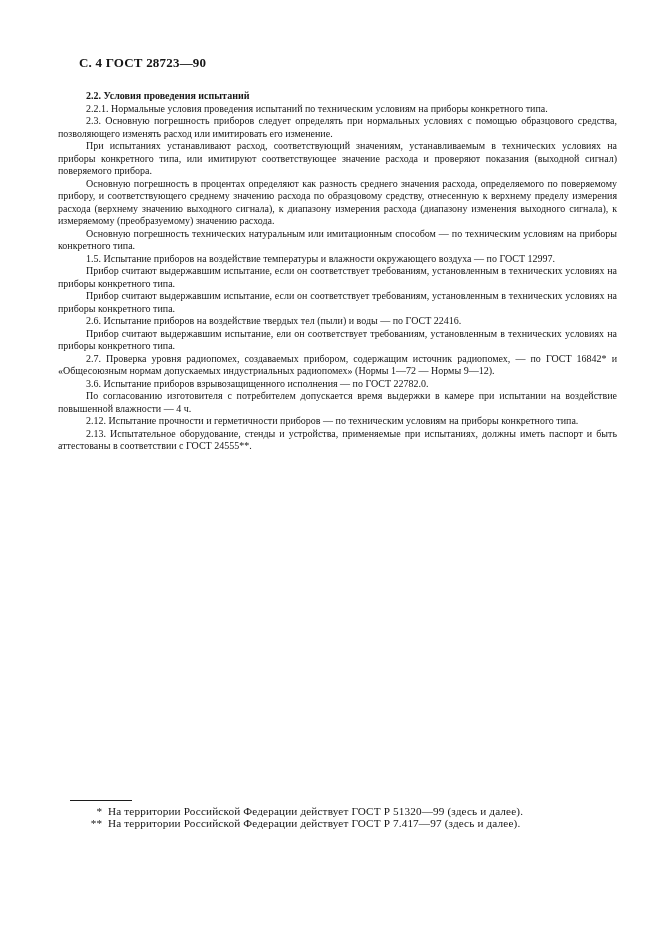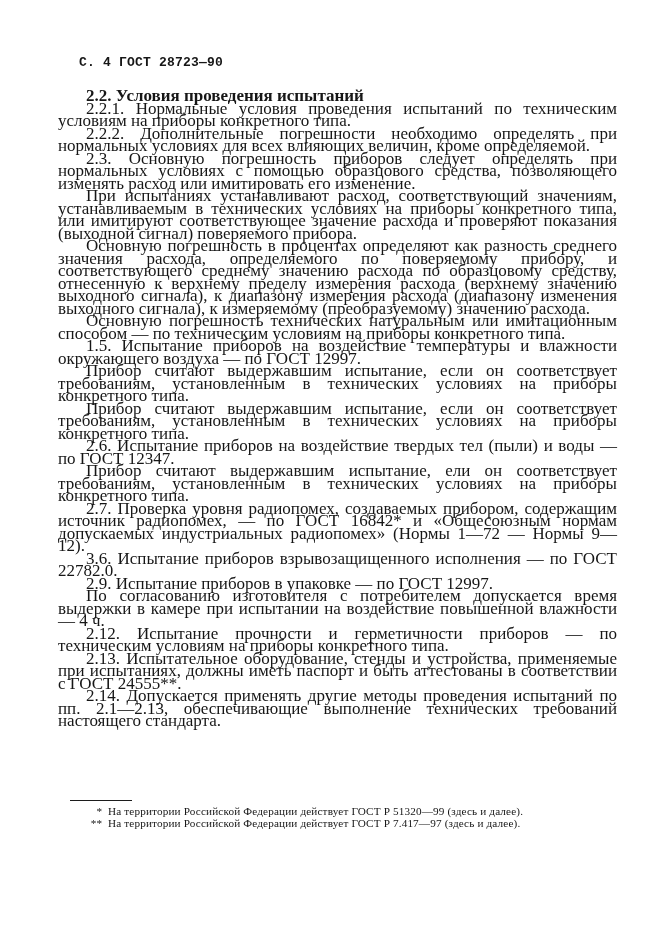--- a/index.html
+++ b/index.html
@@ -17,28 +17,27 @@
     color: #161616;
   }
   .page-header {
     position: absolute;
     left: 79px;
     top: 55px;
     font-size: 13px;
     font-weight: bold;
     letter-spacing: 0.2px;
     white-space: nowrap;
-    font-family: Liberation Mono, monospace;
   }
   .doc-body {
     position: absolute;
     left: 58px;
     top: 90px;
     width: 559px;
-    font-size: 17px;
+    font-size: 10px;
     line-height: 12.5px;
     text-align: justify;
     hyphens: auto;
     -webkit-hyphens: auto;
   }
   .doc-body p {
     margin: 0;
     padding: 0;
     text-indent: 28px;
   }
@@ -77,37 +76,34 @@
 </head>
 <body>
 
 <div class="page">
 
   <div class="page-header">С. 4 ГОСТ 28723—90</div>
 
   <div class="doc-body">
     <p class="section-heading">2.2. Условия проведения испытаний</p>
     <p class="para">2.2.1. Нормальные условия проведения испытаний по техническим условиям на приборы конкретного типа.</p>
-    <p class="para">2.2.2. Дополнительные погрешности необходимо определять при нормальных условиях для всех влияющих величин, кроме определяемой.</p>
     <p class="para">2.3. Основную погрешность приборов следует определять при нормальных условиях с помощью образцового средства, позволяющего изменять расход или имитировать его изменение.</p>
     <p class="para">При испытаниях устанавливают расход, соответствующий значениям, устанавливаемым в технических условиях на приборы конкретного типа, или имитируют соответствующее значение расхода и проверяют показания (выходной сигнал) поверяемого прибора.</p>
     <p class="para">Основную погрешность в процентах определяют как разность среднего значения расхода, определяемого по поверяемому прибору, и соответствующего среднему значению расхода по образцовому средству, отнесенную к верхнему пределу измерения расхода (верхнему значению выходного сигнала), к диапазону измерения расхода (диапазону изменения выходного сигнала), к измеряемому (преобразуемому) значению расхода.</p>
     <p class="para">Основную погрешность технических натуральным или имитационным способом — по техническим условиям на приборы конкретного типа.</p>
     <p class="para">1.5. Испытание приборов на воздействие температуры и влажности окружающего воздуха — по ГОСТ 12997.</p>
     <p class="para">Прибор считают выдержавшим испытание, если он соответствует требованиям, установленным в технических условиях на приборы конкретного типа.</p>
     <p class="para">Прибор считают выдержавшим испытание, если он соответствует требованиям, установленным в технических условиях на приборы конкретного типа.</p>
-    <p class="para">2.6. Испытание приборов на воздействие твердых тел (пыли) и воды — по ГОСТ 12347.</p>
+    <p class="para">2.6. Испытание приборов на воздействие твердых тел (пыли) и воды — по ГОСТ 22416.</p>
     <p class="para">Прибор считают выдержавшим испытание, ели он соответствует требованиям, установленным в технических условиях на приборы конкретного типа.</p>
     <p class="para">2.7. Проверка уровня радиопомех, создаваемых прибором, содержащим источник радиопомех, — по ГОСТ 16842* и «Общесоюзным нормам допускаемых индустриальных радиопомех» (Нормы 1—72 — Нормы 9—12).</p>
     <p class="para">3.6. Испытание приборов взрывозащищенного исполнения — по ГОСТ 22782.0.</p>
-    <p class="para">2.9. Испытание приборов в упаковке — по ГОСТ 12997.</p>
     <p class="para">По согласованию изготовителя с потребителем допускается время выдержки в камере при испытании на воздействие повышенной влажности — 4 ч.</p>
     <p class="para">2.12. Испытание прочности и герметичности приборов — по техническим условиям на приборы конкретного типа.</p>
     <p class="para">2.13. Испытательное оборудование, стенды и устройства, применяемые при испытаниях, должны иметь паспорт и быть аттестованы в соответствии с ГОСТ 24555**.</p>
-    <p class="para">2.14. Допускается применять другие методы проведения испытаний по пп. 2.1—2.13, обеспечивающие выполнение технических требований настоящего стандарта.</p>
   </div>
 
   <div class="footnotes">
     <div class="fn-rule"></div>
     <div class="fn-line">
       <span class="fn-marker">*</span>
       <span class="fn-text">На территории Российской Федерации действует ГОСТ Р 51320—99 (здесь и далее).</span>
     </div>
     <div class="fn-line">
       <span class="fn-marker">**</span>

